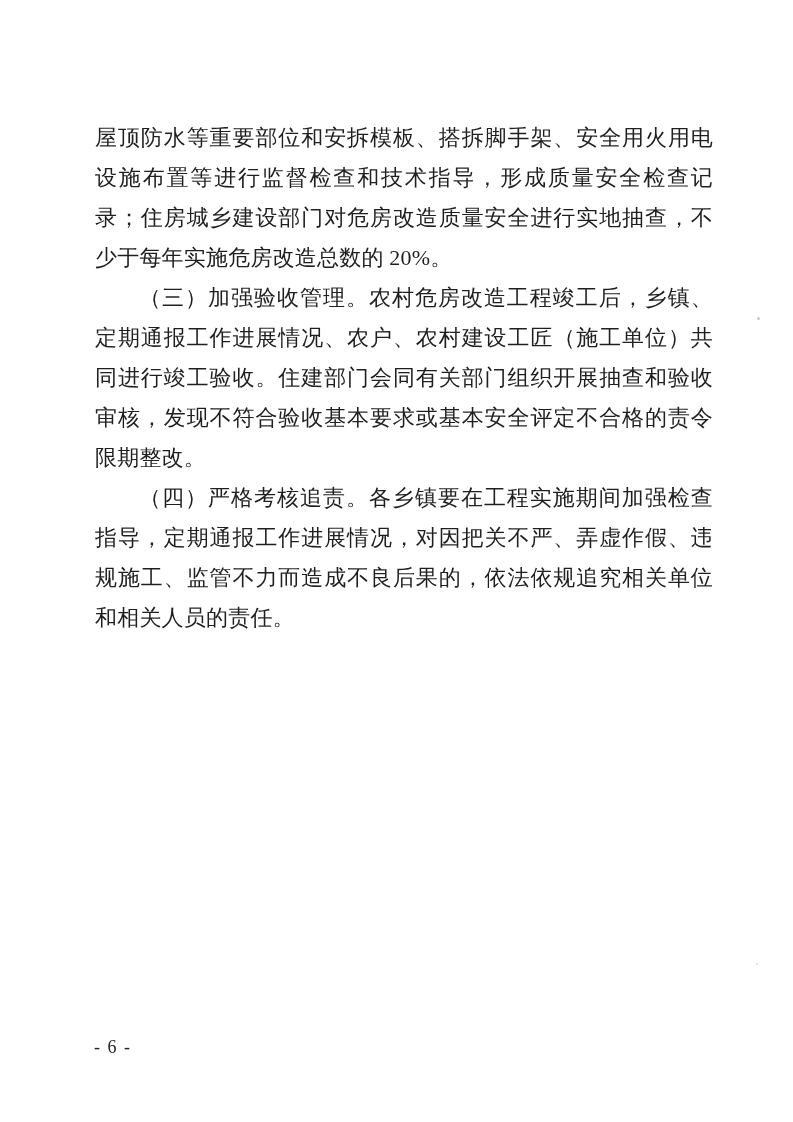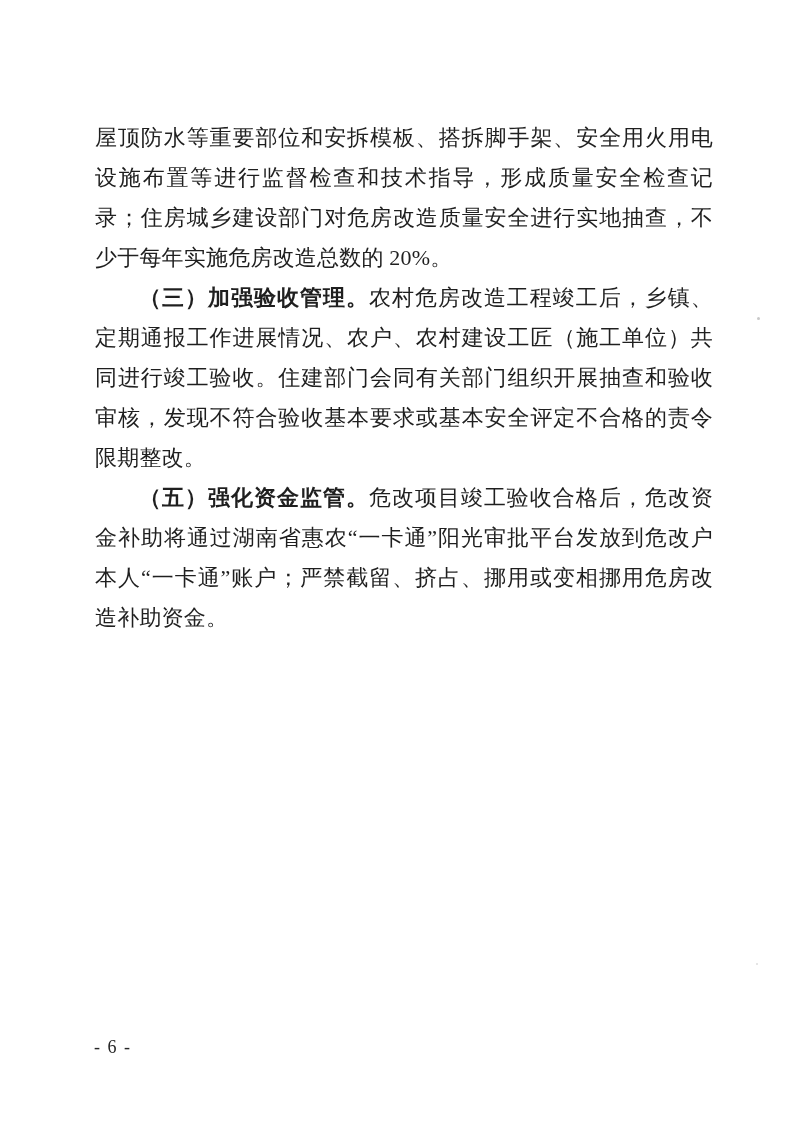--- a/index.html
+++ b/index.html
@@ -34,21 +34,21 @@
     letter-spacing: 0.2px;
   }
   .para {
     margin: 0;
     padding: 0;
   }
   .para.indented {
     text-indent: 2em;
   }
   .para-heading {
-    font-weight: 700;
+    font-weight: 400;
     margin-top: 32px;
   }
   .page-number {
     position: absolute;
     left: 94px;
     top: 1035px;
     font-size: 18px;
     line-height: 24px;
     color: #262626;
     letter-spacing: 1.5px;
@@ -68,22 +68,22 @@
 <body>
 
 <div class="sheet">
 
   <div class="body-text">
 
     <p class="para"><span>屋顶防水等重要部位和安拆模板、搭拆脚手架、安全用火用电设施布置等进行监督检查和技术指导，形成质量安全检查记录；住房城乡建设部门对危房改造质量安全进行实地抽查，不少于每年实施危房改造总数的 20%。</span></p>
 
     <p class="para indented"><span class="para-heading">（三）加强验收管理。</span><span>农村危房改造工程竣工后，乡镇、定期通报工作进展情况、农户、农村建设工匠（施工单位）共同进行竣工验收。住建部门会同有关部门组织开展抽查和验收审核，发现不符合验收基本要求或基本安全评定不合格的责令限期整改。</span></p>
 
+    <p class="para indented"><span class="para-heading">（四）严格考核追责。</span><span>各乡镇要在工程实施期间加强检查指导，定期通报工作进展情况，对因把关不严、弄虚作假、违规施工、监管不力而造成不良后果的，依法依规追究相关单位和相关人员的责任。</span></p>
 
-    <p class="para indented"><span class="para-heading">（五）强化资金监管。</span><span>危改项目竣工验收合格后，危改资金补助将通过湖南省惠农“一卡通”阳光审批平台发放到危改户本人“一卡通”账户；严禁截留、挤占、挪用或变相挪用危房改造补助资金。</span></p>
 
   </div>
 
   <div class="page-number">- 6 -</div>
 
   <div class="speck speck-1"></div>
   <div class="speck speck-2"></div>
 
 </div>
 

